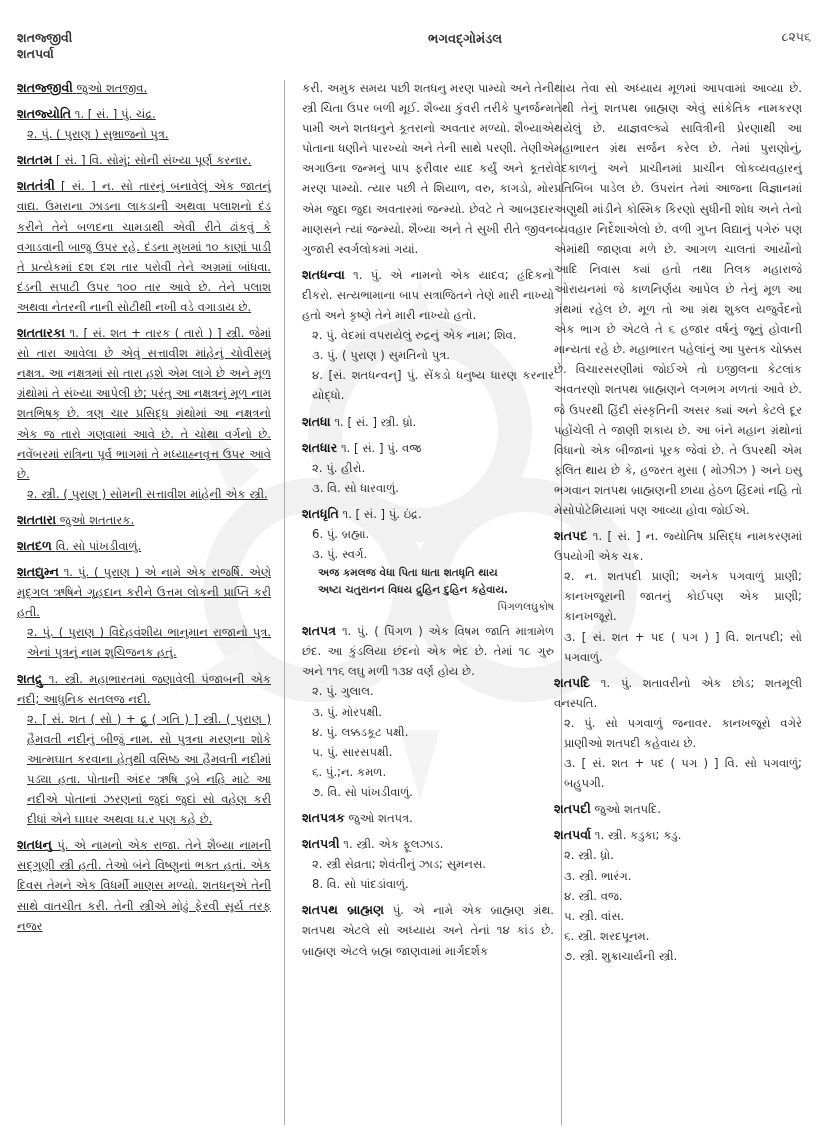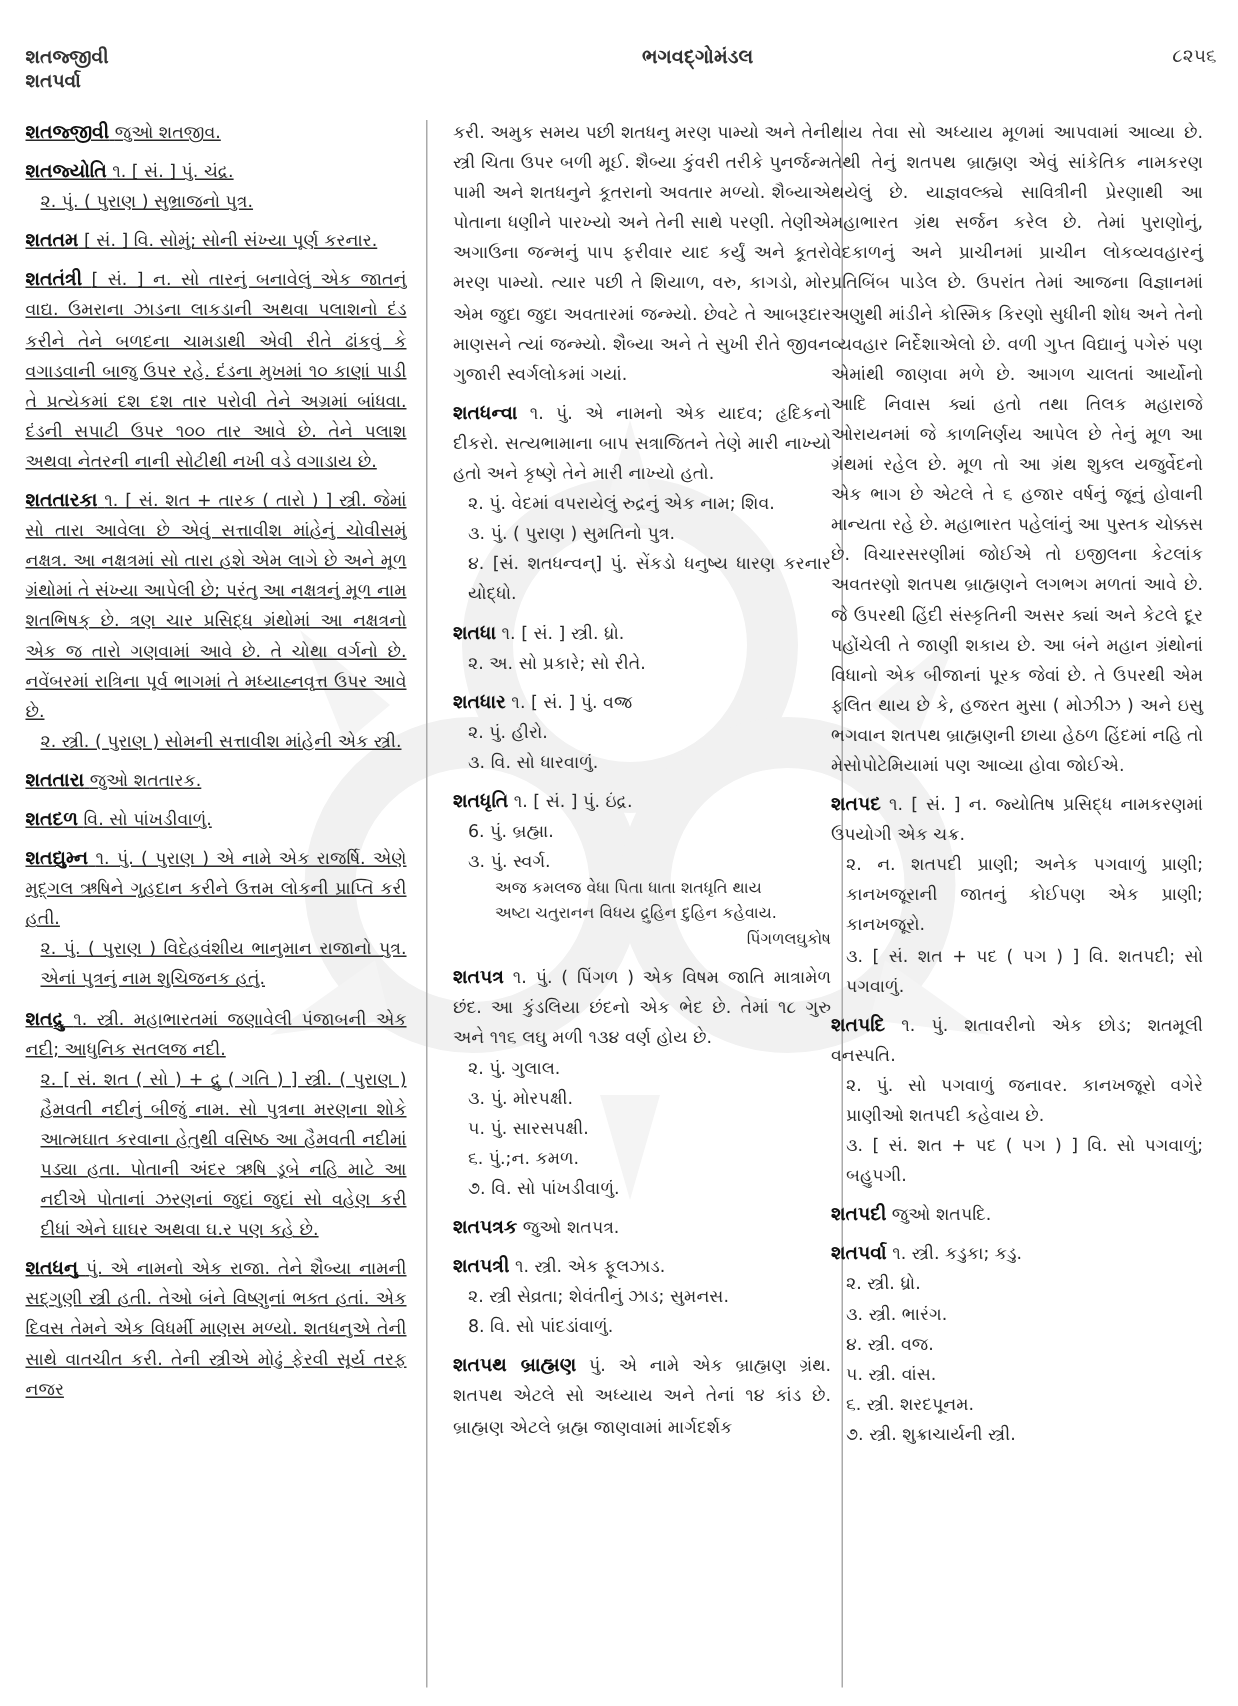--- a/index.html
+++ b/index.html
@@ -24,21 +24,21 @@
   .col3 { left: 554px; width: 248px; }
   .rule { position: absolute; width: 1px; background: #aaa; z-index: 1; }
   .rule1 { left: 284px; top: 80px; height: 1045px; }
   .rule2 { left: 561px; top: 80px; height: 1045px; }
   .entry { margin: 0 0 6px 0; text-align: justify; }
   .entry p { margin: 0; }
   .hw { font-weight: bold; font-size: 12.6px; color: #111; }
   .sub { padding-left: 10px; }
   .quote { padding-left: 16px; font-size: 10.6px; line-height: 17px; }
   .quote .src { display: block; text-align: right; font-weight: normal; }
-  .b { font-weight: normal; margin-left: 12px; }
+  .b { font-weight: bold; }
 </style>
 </head>
 <body>
 
 <svg class="watermark" viewBox="0 0 560 560">
   <g fill="none" stroke="#f1f1f1" stroke-width="34">
     <circle cx="280" cy="170" r="95"></circle>
     <circle cx="175" cy="330" r="95"></circle>
     <circle cx="385" cy="330" r="95"></circle>
   </g>
@@ -118,21 +118,20 @@
   <div class="entry">
     <p><span class="hw">શતધન્વા</span>
     <span>૧. પું. એ નામનો એક યાદવ; હૃદિકનો દીકરો. સત્યભામાના બાપ સત્રાજિતને તેણે મારી નાખ્યો હતો અને કૃષ્ણે તેને મારી નાખ્યો હતો.</span></p>
     <p class="sub">૨. પું. વેદમાં વપરાયેલું રુદ્રનું એક નામ; શિવ.</p>
     <p class="sub">૩. પું. ( પુરાણ ) સુમતિનો પુત્ર.</p>
     <p class="sub">૪. [સં. શતધન્વન્] પું. સેંકડો ધનુષ્ય ધારણ કરનાર યોદ્ધો.</p>
   </div>
   <div class="entry">
     <p><span class="hw">શતધા</span>
     <span>૧. [ સં. ] સ્ત્રી. ધ્રો.</span></p>
-    <p class="sub">૨. અ. સો પ્રકારે; સો રીતે.</p>
   </div>
   <div class="entry">
     <p><span class="hw">શતધાર</span>
     <span>૧. [ સં. ] પું. વજ્ર</span></p>
     <p class="sub">૨. પું. હીરો.</p>
     <p class="sub">૩. વિ. સો ધારવાળું.</p>
   </div>
   <div class="entry">
     <p><span class="hw">શતધૃતિ</span>
     <span>૧. [ સં. ] પું. ઇંદ્ર.</span></p>
@@ -142,20 +141,21 @@
       <div class="b">અજ કમલજ વેધા પિતા ધાતા શતધૃતિ થાય</div>
       <div class="b">અષ્ટા ચતુરાનન વિધય દ્રુહિન દુહિન કહેવાય.</div>
       <span class="src">પિંગળલઘુકોષ</span>
     </div>
   </div>
   <div class="entry">
     <p><span class="hw">શતપત્ર</span>
     <span>૧. પું. ( પિંગળ ) એક વિષમ જાતિ માત્રામેળ છંદ. આ કુંડલિયા છંદનો એક ભેદ છે. તેમાં ૧૮ ગુરુ અને ૧૧૬ લઘુ મળી ૧૩૪ વર્ણ હોય છે.</span></p>
     <p class="sub">૨. પું. ગુલાલ.</p>
     <p class="sub">૩. પું. મોરપક્ષી.</p>
+    <p class="sub">૪. પું. લક્કડકૂટ પક્ષી.</p>
     <p class="sub">૫. પું. સારસપક્ષી.</p>
     <p class="sub">૬. પું.;ન. કમળ.</p>
     <p class="sub">૭. વિ. સો પાંખડીવાળું.</p>
   </div>
   <div class="entry">
     <span class="hw">શતપત્રક</span>
     <span>જુઓ શતપત્ર.</span>
   </div>
   <div class="entry">
     <p><span class="hw">શતપત્રી</span>

